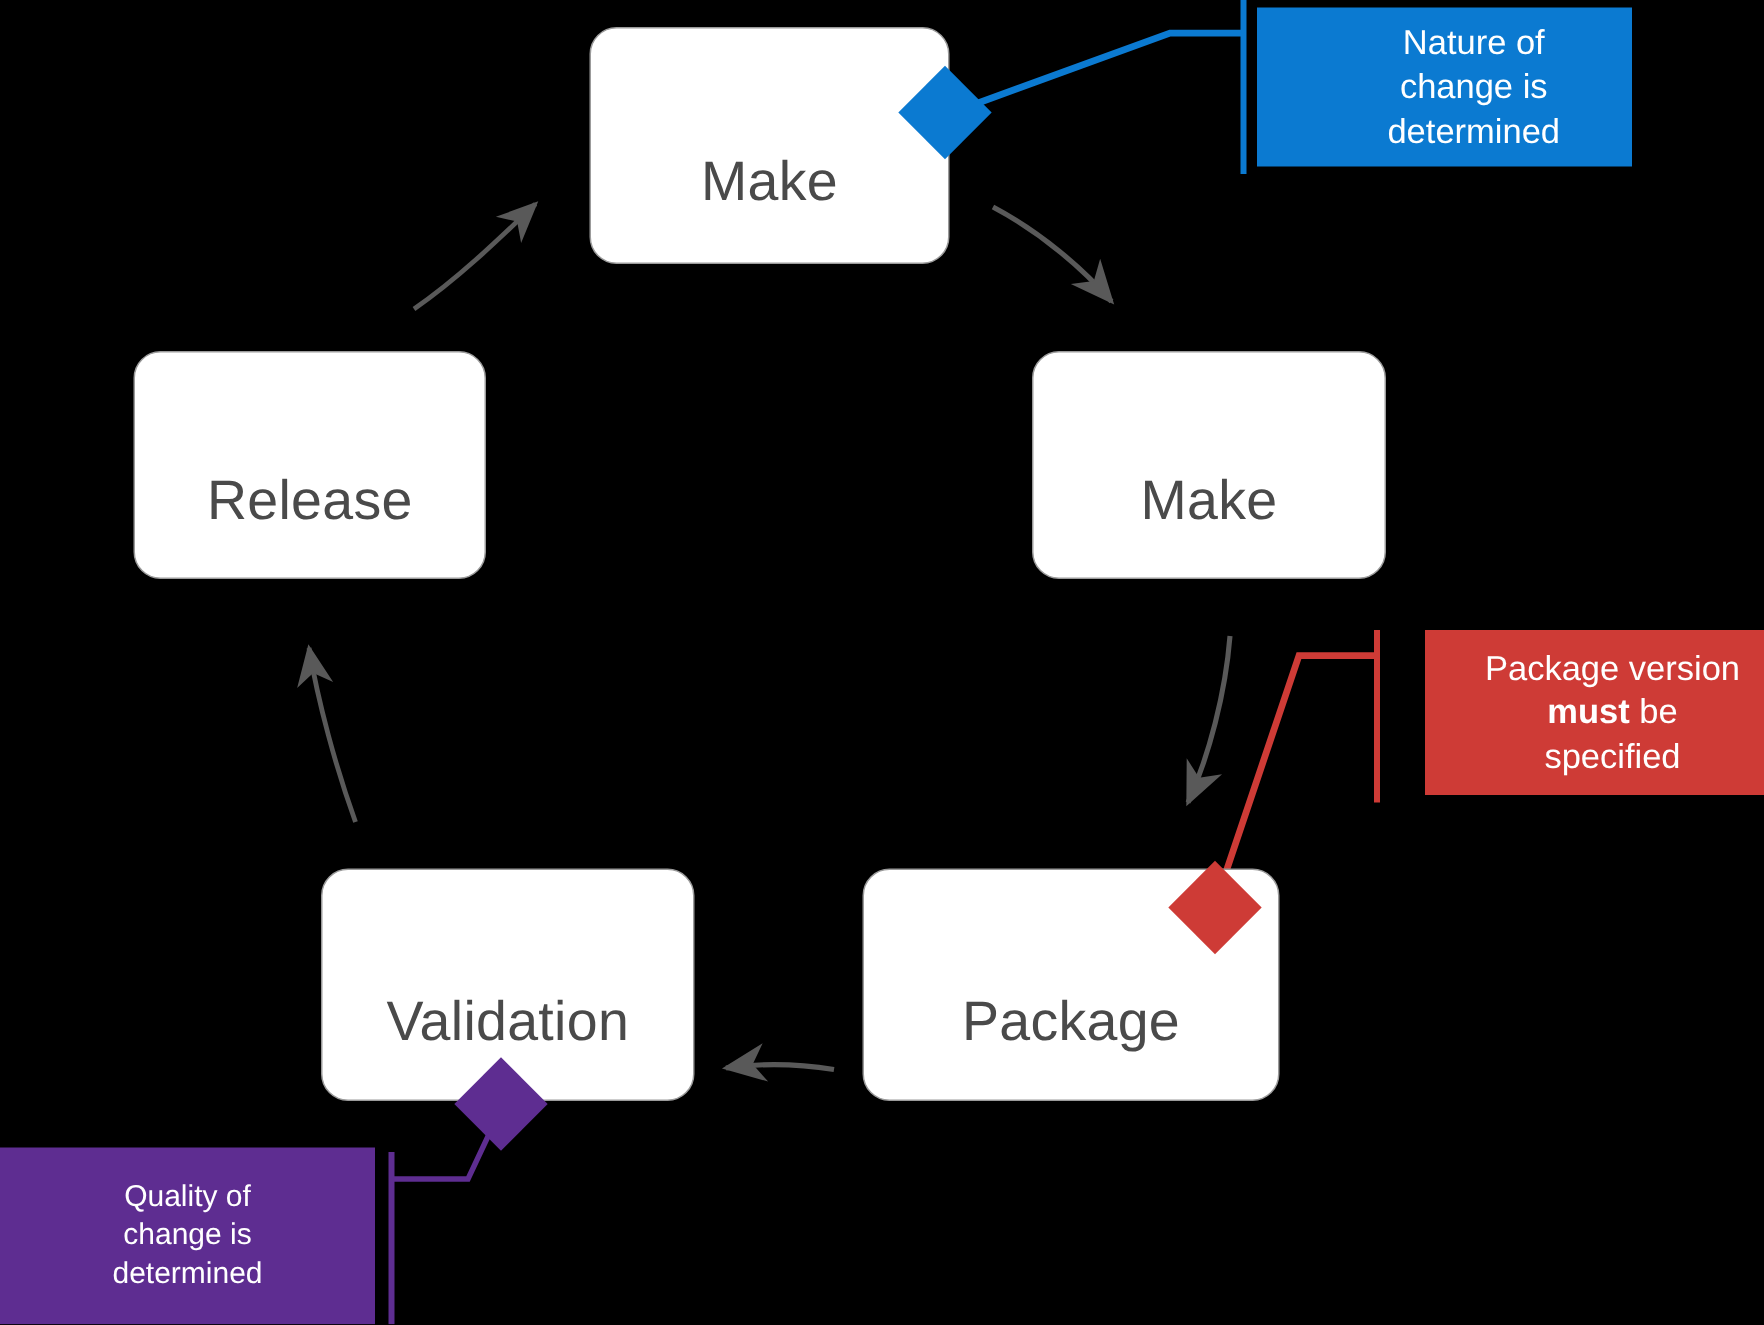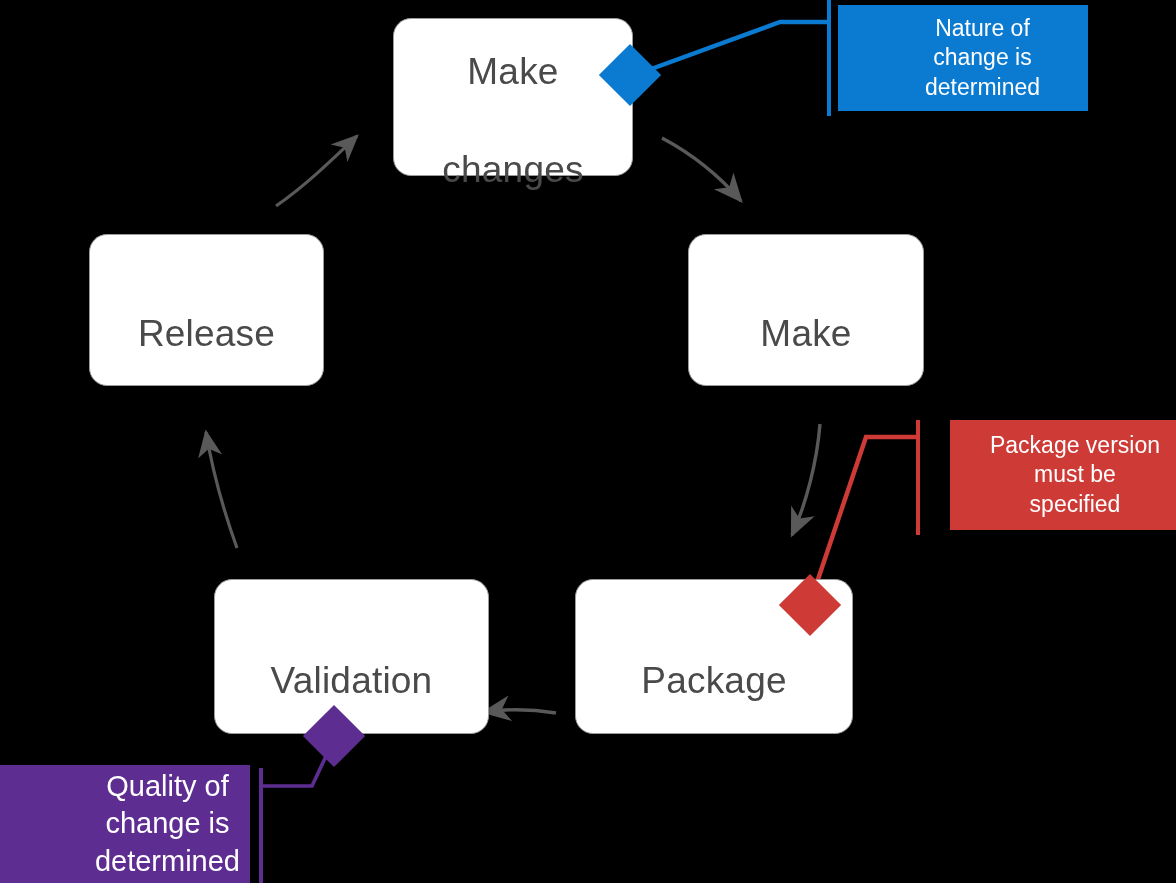--- a/index.html
+++ b/index.html
@@ -47,21 +47,21 @@
     box-sizing: border-box;
     color: #ffffff;
     text-align: center;
     display: flex;
     align-items: center;
     justify-content: center;
     line-height: 1.28;
     font-weight: 400;
   }
   .callout span { display: block; padding: 0 10px; }
-  .callout b { font-weight: 400; }
+  .callout b { font-weight: 700; }
   .callout-bar {
     position: absolute;
   }
   .diamond {
     position: absolute;
     transform: rotate(45deg);
   }
 </style>
 </head>
 <body>
@@ -88,33 +88,32 @@
     <path d="M820,424 C817,462 806,504 792,535" fill="none" stroke="#595959" stroke-width="3.4" marker-end="url(#arrowGray)"></path>
 
     <path d="M556,713 C531,709 505,709 484,712" fill="none" stroke="#595959" stroke-width="3.4" marker-end="url(#arrowGray)"></path>
 
     <path d="M237,548 C224,512 212,468 206,432" fill="none" stroke="#595959" stroke-width="3.2" marker-end="url(#arrowGray)"></path>
   </svg>
 
   <div class="stage-node" style="left:393px; top:18px; width:240px; height:158px;">
     <div>
       <span>Make</span>
-      <span>changes</span>
     </div>
   </div>
 
   <div class="stage-node" style="left:688px; top:234px; width:236px; height:152px;">
     <span>Make</span>
   </div>
 
   <div class="stage-node" style="left:575px; top:579px; width:278px; height:155px;">
     <span>Package</span>
   </div>
 
-  <div class="stage-node" style="left:214px; top:579px; width:275px; height:155px;">
+  <div class="stage-node" style="left:214px; top:579px; width:249px; height:155px;">
     <span>Validation</span>
   </div>
 
   <div class="stage-node" style="left:89px; top:234px; width:235px; height:152px;">
     <span>Release</span>
   </div>
 
   <div class="diamond" style="left:608px; top:53px; width:44px; height:44px; background:#0b7ad1;"></div>
   <div class="diamond" style="left:788px; top:583px; width:44px; height:44px; background:#ce3b36;"></div>
   <div class="diamond" style="left:312px; top:714px; width:44px; height:44px; background:#5e2d91;"></div>
@@ -132,21 +131,21 @@
   </div>
 
   <div class="callout" style="left:950px; top:420px; width:250px; height:110px; background:#ce3b36; font-size:23px;">
     <div>
       <span>Package version</span>
       <span><b>must</b><i style="font-style:normal"> be</i></span>
       <span>specified</span>
     </div>
   </div>
 
-  <div class="callout" style="left:0px; top:765px; width:250px; height:118px; background:#5e2d91; font-size:29px;justify-content:flex-end;">
+  <div class="callout" style="left:0px; top:765px; width:250px; height:118px; background:#5e2d91; font-size:20px;">
     <div>
       <span>Quality of</span>
       <span>change is</span>
       <span>determined</span>
     </div>
   </div>
 
 </div>
 
 </body></html>

